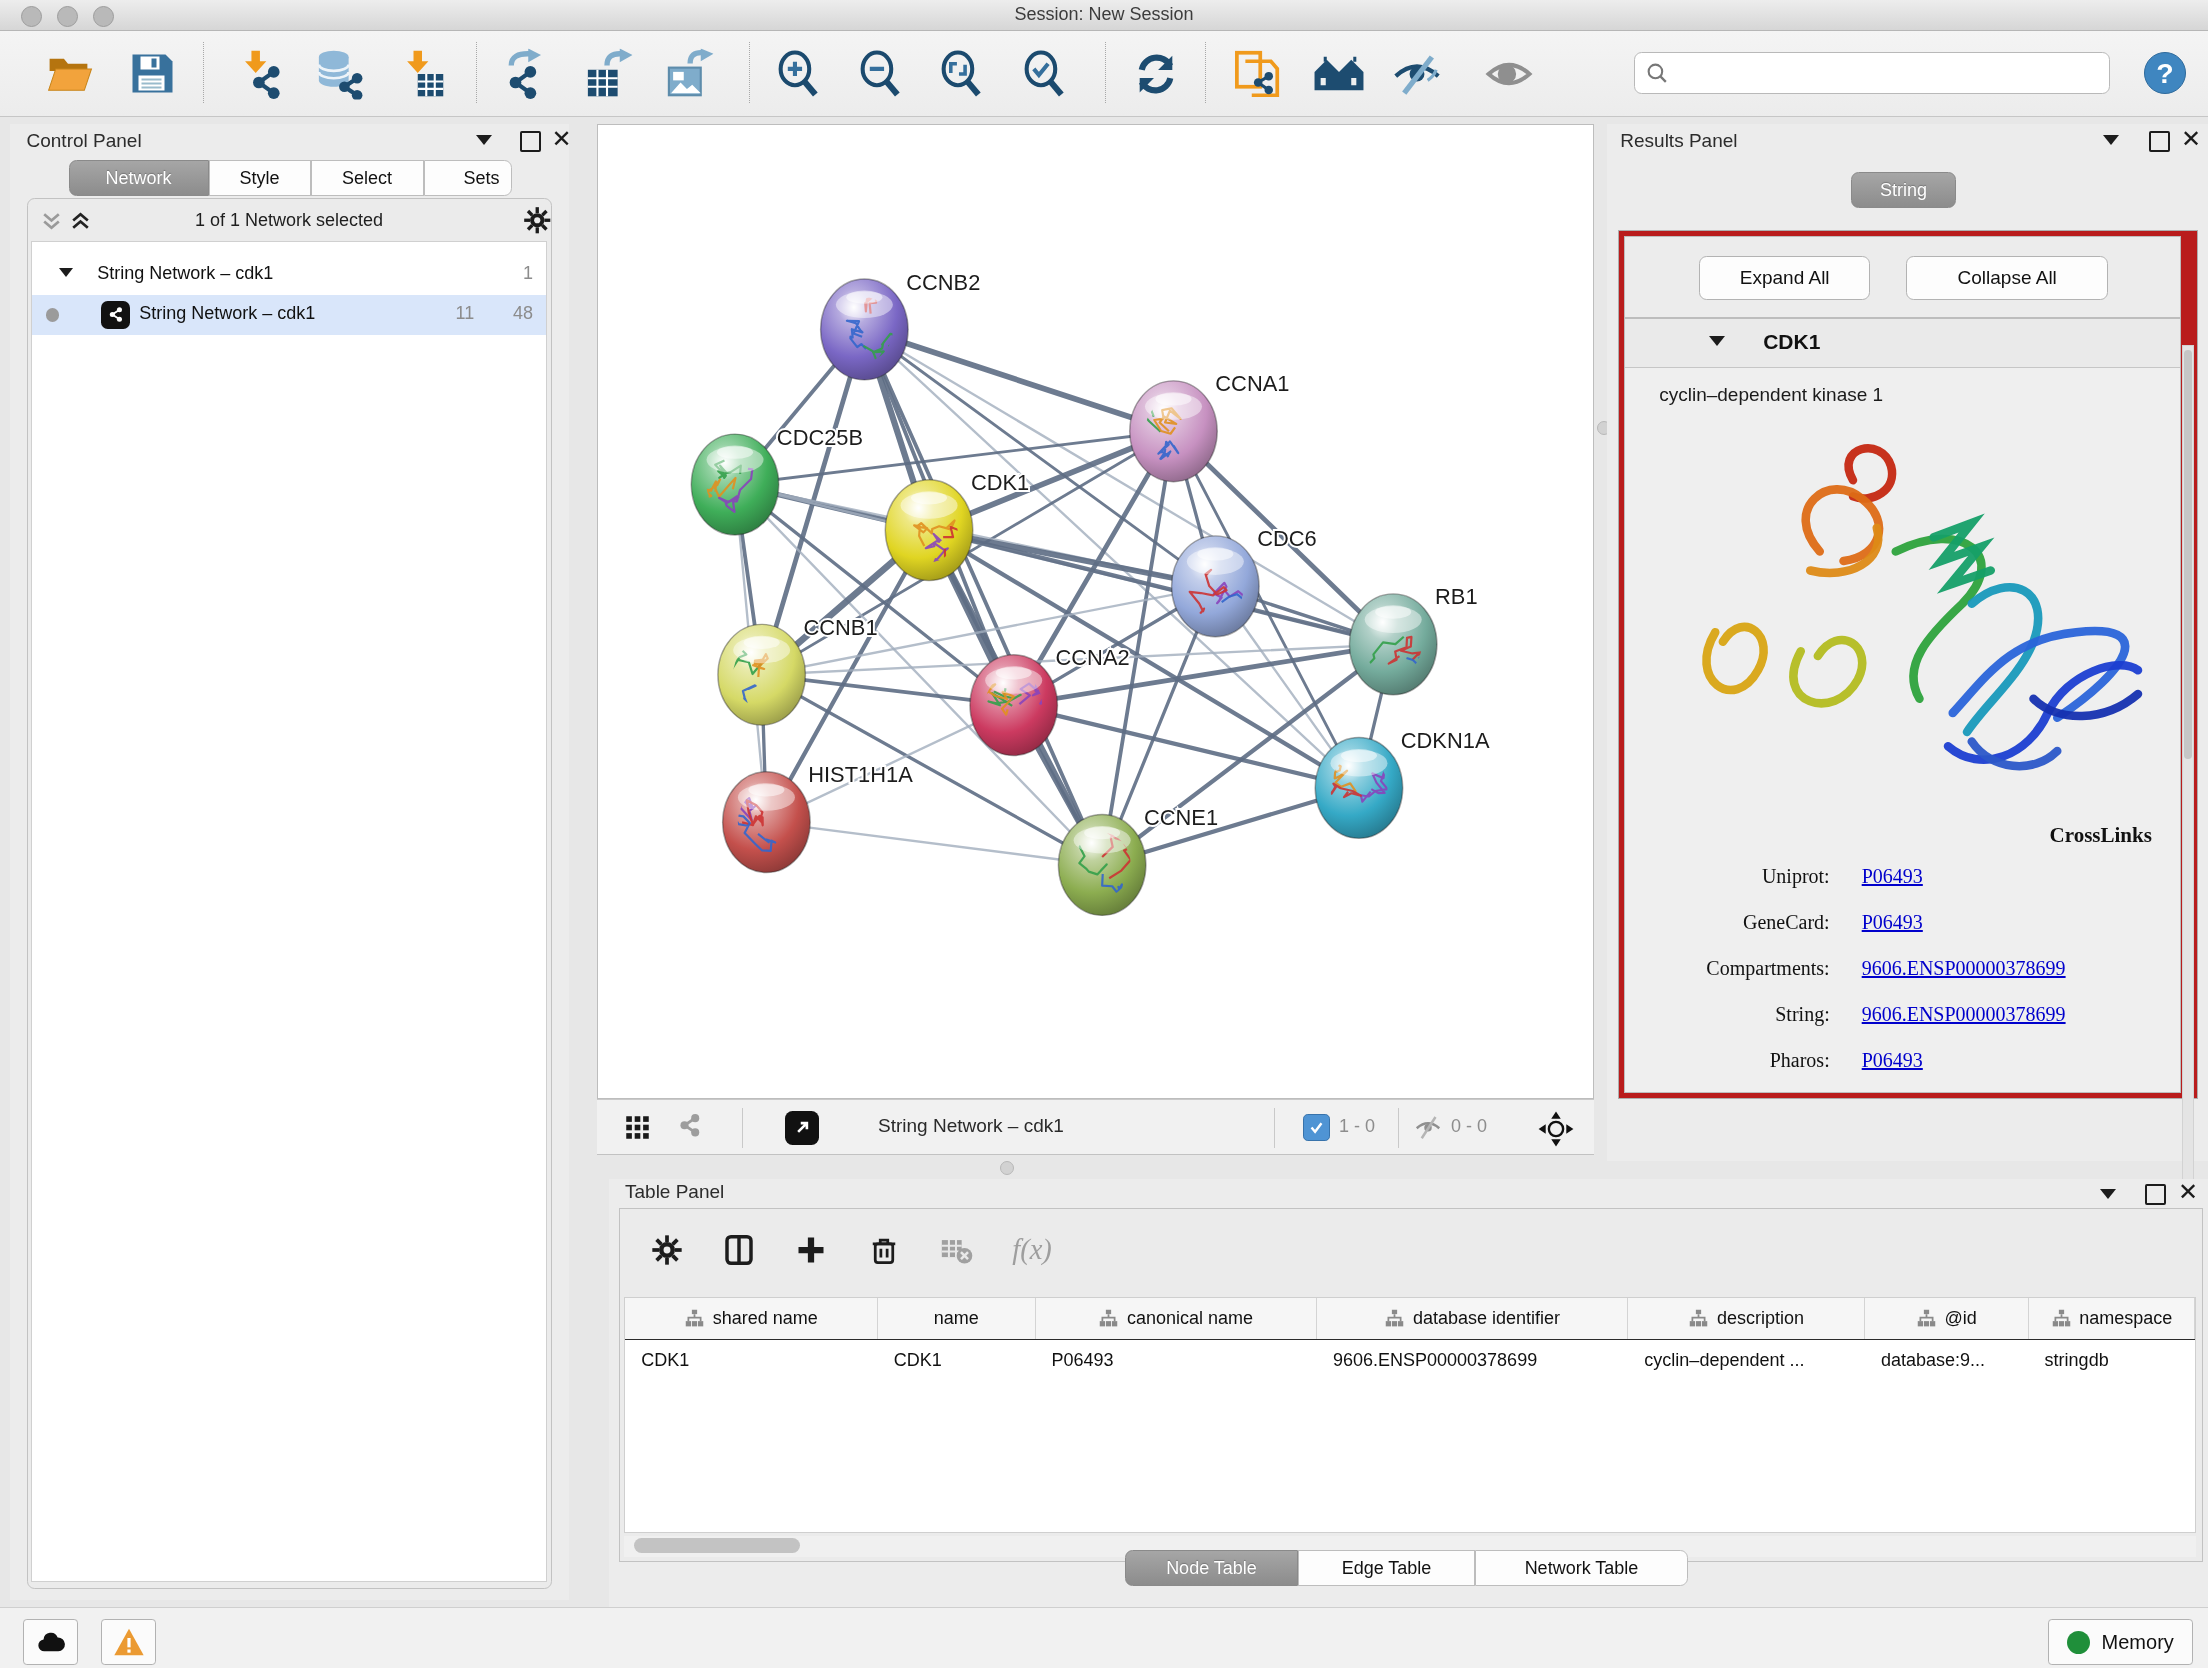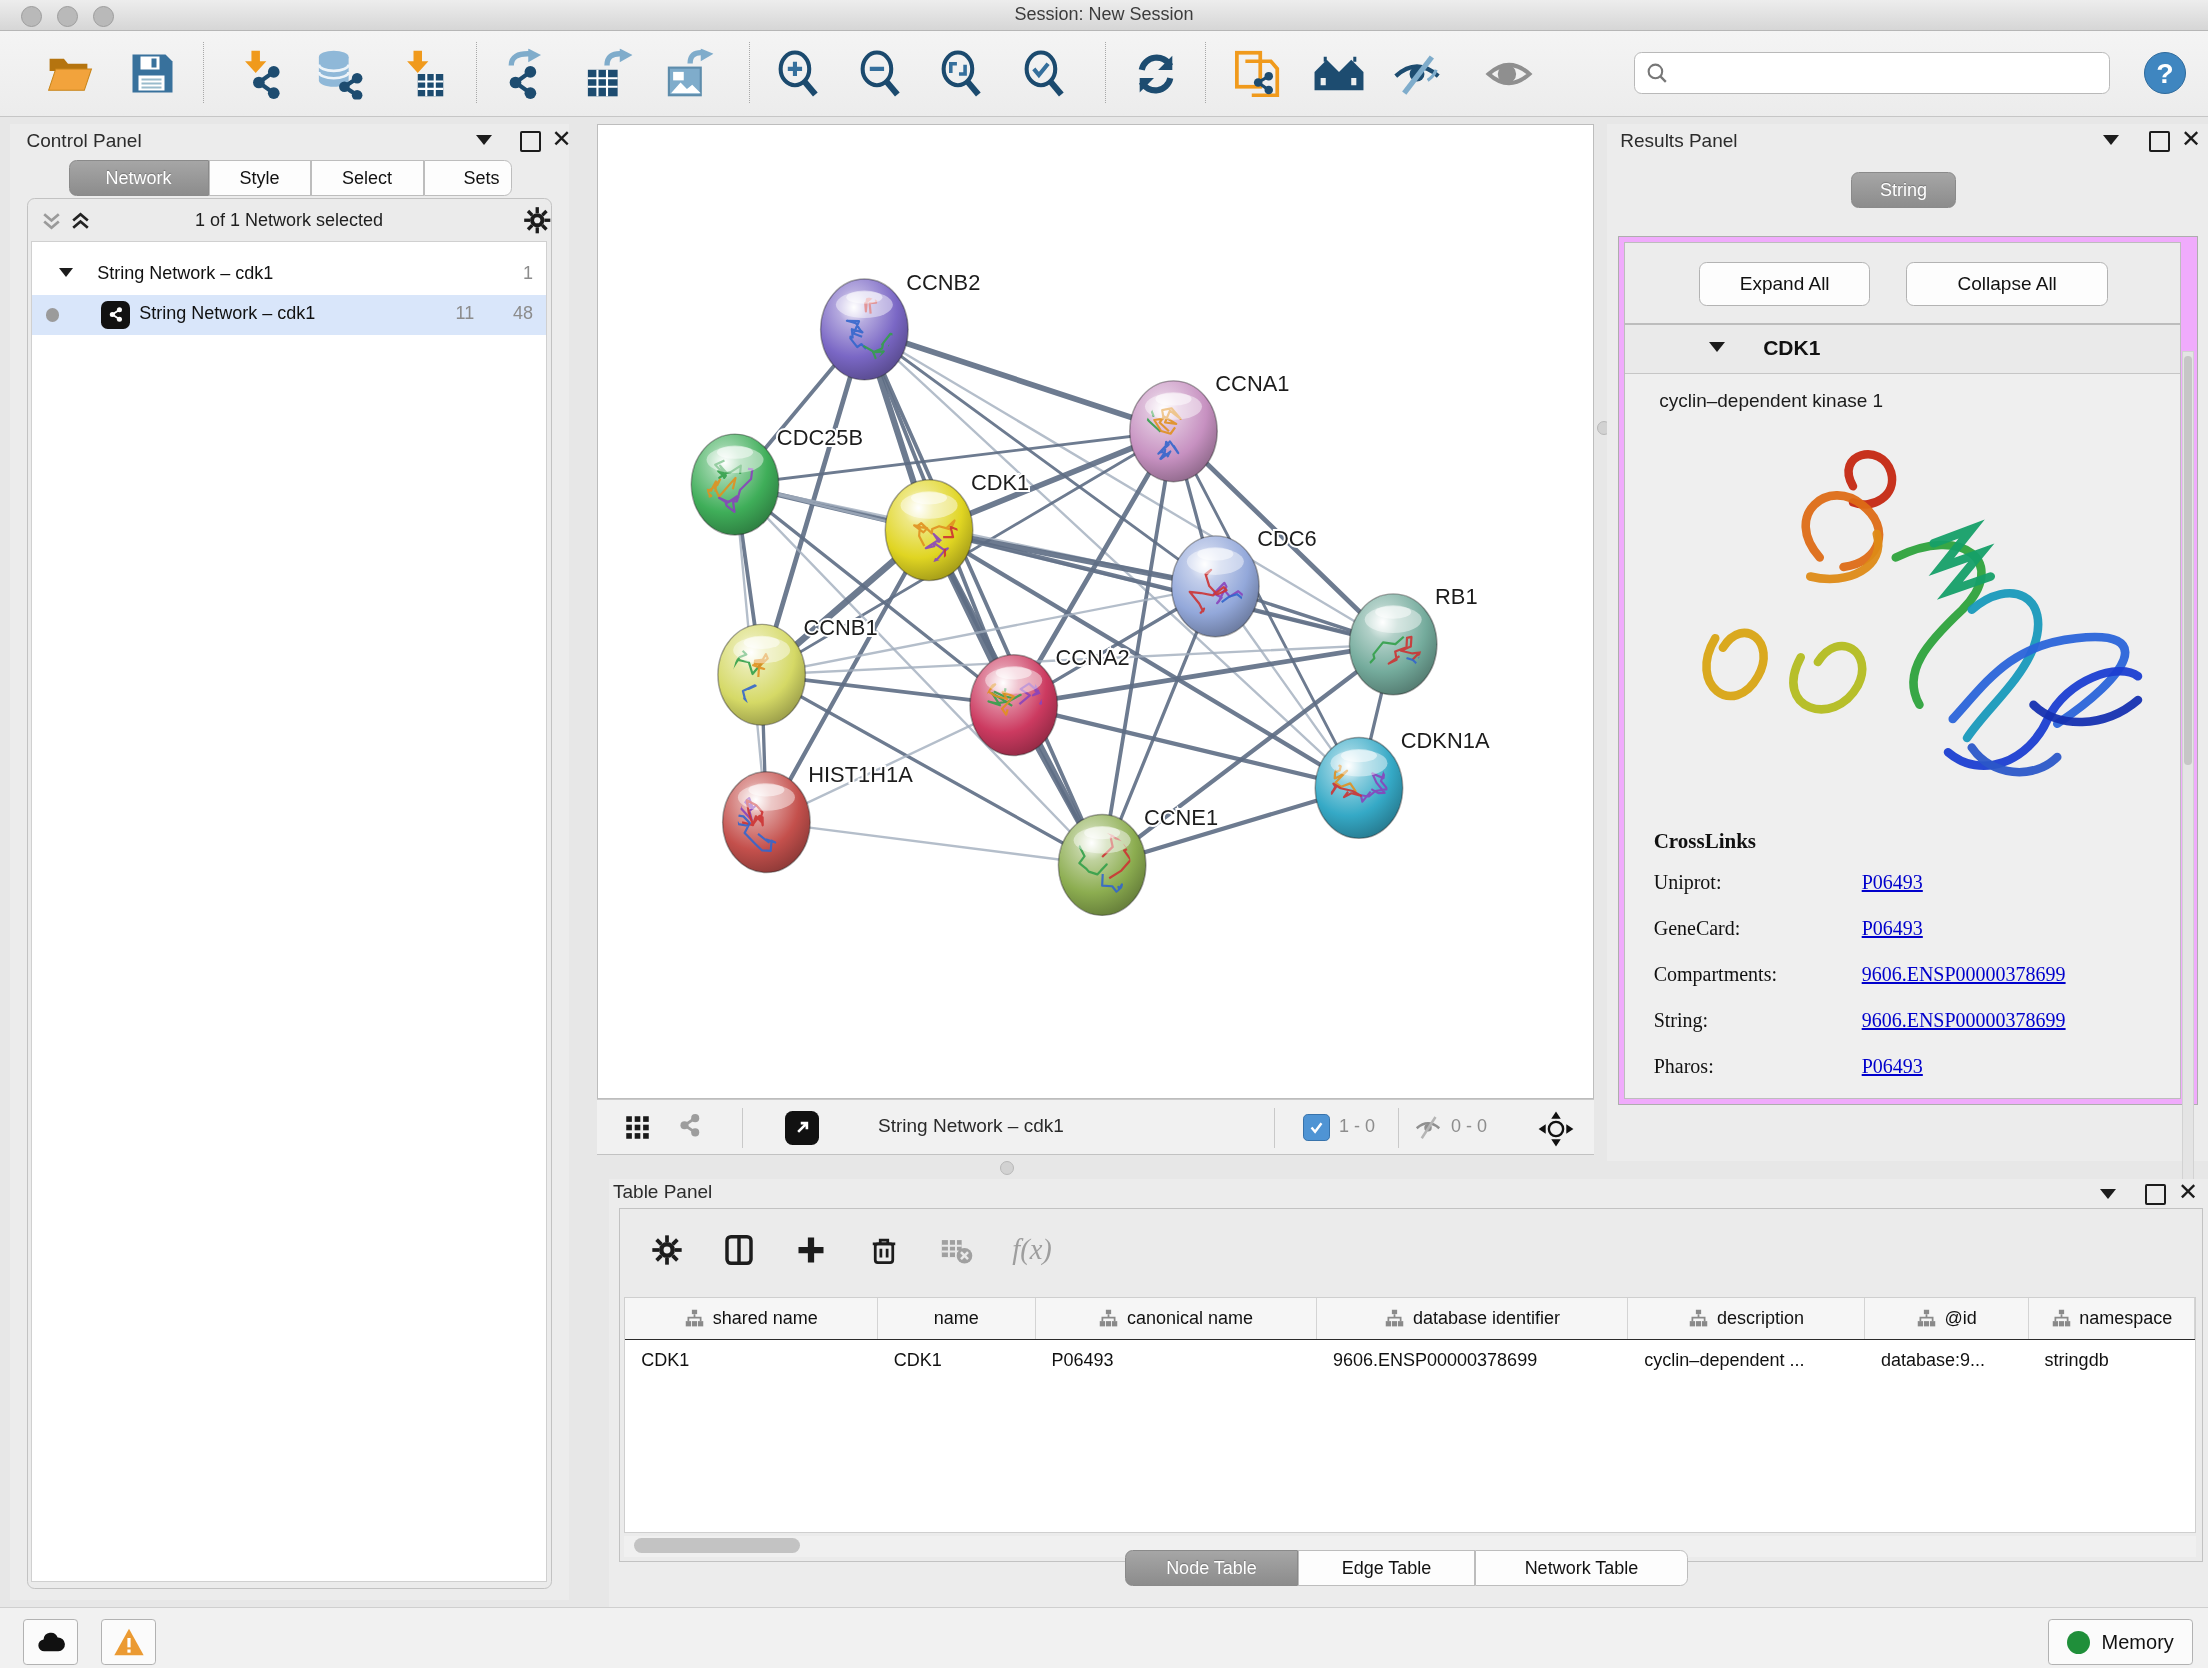--- a/index.html
+++ b/index.html
@@ -68,22 +68,22 @@
   .ntb-count{position:absolute;top:16px;font-size:18px;color:#8d8d8d;}
   #splitter-dot-h{position:absolute;left:1000px;top:1161px;width:12.4px;height:12.4px;border-radius:50%;
     background:#d2d2d2;border:1px solid #b8b8b8;}
   #splitter-dot-v{position:absolute;left:1597px;top:421px;width:12.4px;height:12.4px;border-radius:50%;
     background:#d2d2d2;border:1px solid #b8b8b8;}
 
   
   #results-panel{position:absolute;left:1607px;top:124px;width:601px;height:1037px;background:#ececec;}
   #rp-head{position:absolute;left:13.3px;top:5.7px;}
   #rp-tab{position:absolute;left:244px;top:48px;width:105px;border-radius:7.6px;}
-  #rp-box{position:absolute;left:11.4px;top:112px;width:580px;height:869px;background:#f0abfc;
-    border:1px solid #aeaeae;box-sizing:border-box;}
+  #rp-box{position:absolute;left:11.4px;top:106px;width:580px;height:869px;background:#b91c1c;
+    border:1px solid #aeaeae;box-sizing:border-box;text-align:right;}
   #rp-buttons{position:absolute;left:4.8px;top:4.8px;right:16px;height:82px;border:1px solid #bdbdbd;
     background:#ececec;box-sizing:border-box;}
   .rp-btn{position:absolute;top:19px;height:44px;background:#fdfdfd;border:1px solid #b3b3b3;
     border-radius:7.6px;font-size:19px;color:#111;display:flex;align-items:center;justify-content:center;box-sizing:border-box;}
   #cdk1-box{position:absolute;left:4.8px;top:87px;right:16px;bottom:4.8px;border:1px solid #bdbdbd;
     background:#efefef;box-sizing:border-box;}
   #cdk1-head{position:absolute;left:0;top:0;width:100%;height:49px;background:#eaeaea;
     border-bottom:1px solid #c6c6c6;box-sizing:border-box;}
   #cdk1-name{position:absolute;left:138px;top:11.4px;font-size:21px;font-weight:bold;color:#111;}
   #cdk1-desc{position:absolute;left:34px;top:65px;font-size:19px;color:#1b1b1b;}
@@ -92,21 +92,21 @@
     font-family:"Liberation Serif","DejaVu Serif",serif;font-size:20px;color:#111;}
   #crosslinks h3{font-size:21px;margin:0 0 17px 0;}
   .cl-row{display:flex;margin-bottom:23px;gap:32px;}
   .cl-label{width:176px;}
   .cl-link{color:#0000cc;text-decoration:underline;}
   #rp-scroll{position:absolute;right:3.8px;top:114px;width:11.4px;height:864px;background:#e4e4e4;border:1px solid #d2d2d2;box-sizing:border-box;}
   #rp-thumb{position:absolute;left:1px;top:3.8px;width:7.6px;height:409px;border-radius:3.8px;background:#c6c6c6;}
 
   
   #table-panel{position:absolute;left:609px;top:1179px;width:1600px;height:428px;background:#ececec;}
-  #tp-head{position:absolute;left:4px;top:1.9px;}
+  #tp-head{position:absolute;left:16px;top:1.9px;}
   #tp-box{position:absolute;left:9.5px;top:28.5px;width:1584px;height:354px;background:#ebebeb;
     border:1px solid #c2c2c2;box-sizing:border-box;}
   #tp-toolbar{position:absolute;left:0;top:0;width:100%;height:84px;}
   .tp-icon{position:absolute;top:17px;width:49px;height:49px;display:flex;align-items:center;justify-content:center;}
   #fx-label{font-family:"Liberation Serif","DejaVu Serif",serif;font-style:italic;
     font-size:28.5px;color:#9e9e9e;}
   #tp-table{position:absolute;left:4.8px;top:88px;width:1572px;height:236px;background:#fff;
     border:1px solid #cfcfcf;box-sizing:border-box;}
   #tp-header{display:flex;height:42px;background:#f6f6f6;border-bottom:1.9px solid #2b2b2b;box-sizing:border-box;}
   .th{display:flex;align-items:center;justify-content:center;gap:7.6px;font-size:18px;color:#111;

